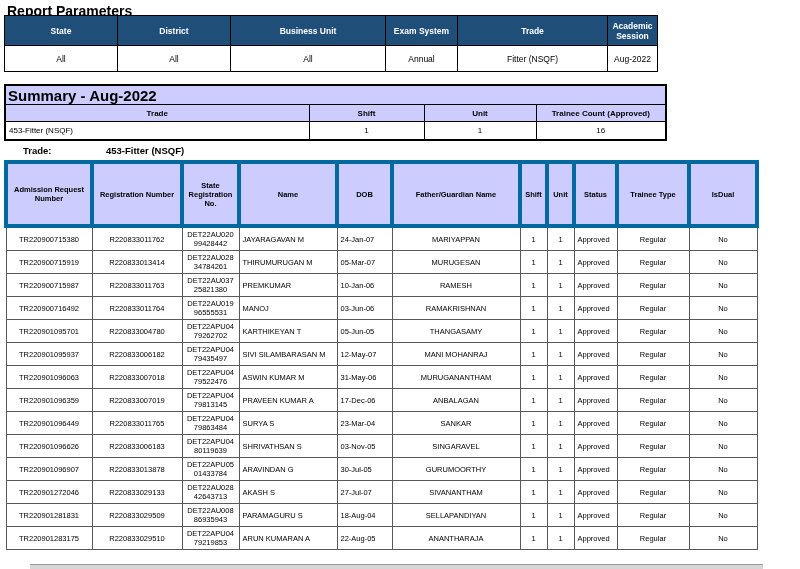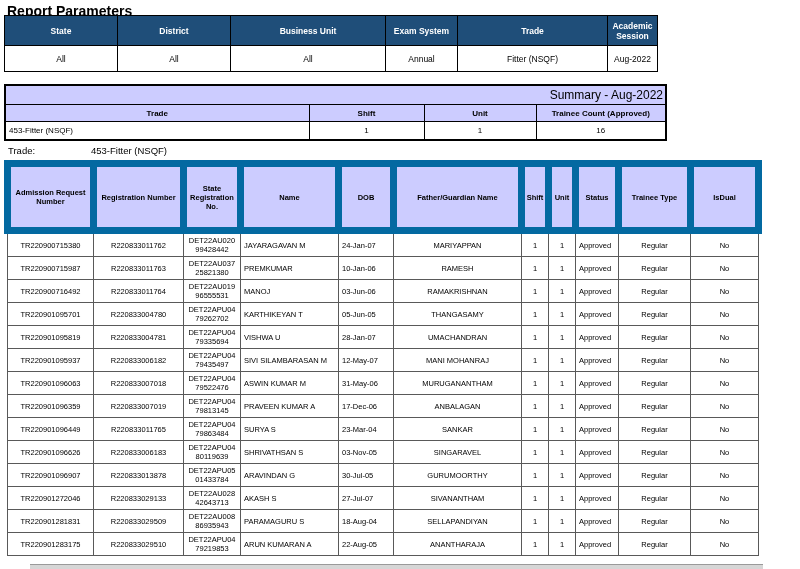--- a/index.html
+++ b/index.html
@@ -20,41 +20,41 @@
     line-height:10px;
   }
   #params-table td {
     font-size:8.5px; height:25px; border:1px solid #000;
     text-align:center; vertical-align:middle; padding:0 2px;
   }
 
   
   #summary-table { position:absolute; left:4px; top:84px; width:661px; border:2px solid #000; }
   #summary-table .title-cell {
-    background:var(--lav); font-size:12px; font-weight:normal; text-align:right;
+    background:var(--lav); font-size:15px; font-weight:bold; text-align:left;
     height:18px; border:1px solid #000; vertical-align:middle;
   }
   #summary-table th {
     background:var(--lav); font-size:8px; font-weight:bold; height:16px;
     border:1px solid #000; text-align:center; vertical-align:middle; padding:0 2px;
   }
   #summary-table td {
     font-size:8px; height:17px; border:1px solid #000;
     text-align:center; vertical-align:middle; padding:0 2px;
   }
 
   
-  .trade-line { position:absolute; left:8px; top:145px; font-size:9.5px; font-weight:normal; }
+  .trade-line { position:absolute; left:23px; top:145px; font-size:9.5px; font-weight:bold; }
   .trade-line .trade-value { position:absolute; left:83px; top:0; white-space:nowrap; }
 
   
   #main-table { position:absolute; left:4px; top:160px; width:751px; border:1px solid #333; }
   #main-table th {
     background:var(--lav); font-size:7.5px; font-weight:bold; height:44px;
-    border:7px solid #0369a1; text-align:center; vertical-align:middle;
+    border:4px solid #0369a1; text-align:center; vertical-align:middle;
     padding:8px 1px; line-height:9px; overflow:hidden;
   }
   #main-table td {
     font-size:7.5px; height:22px; border:1px solid #595959;
     text-align:center; vertical-align:middle; padding:0 1px;
     line-height:9px; overflow:hidden; word-wrap:break-word;
   }
   #main-table td.left, #summary-table td.left { text-align:left; padding-left:3px; }
 
   
@@ -166,20 +166,33 @@
         <td class="left">JAYARAGAVAN M</td>
         <td class="left">24-Jan-07</td>
         <td>MARIYAPPAN</td>
         <td>1</td>
         <td>1</td>
         <td class="left">Approved</td>
         <td>Regular</td>
         <td>No</td>
       </tr>
       <tr>
+        <td>TR220900715919</td>
+        <td>R220833013414</td>
+        <td>DET22AU028 34784261</td>
+        <td class="left">THIRUMURUGAN M</td>
+        <td class="left">05-Mar-07</td>
+        <td>MURUGESAN</td>
+        <td>1</td>
+        <td>1</td>
+        <td class="left">Approved</td>
+        <td>Regular</td>
+        <td>No</td>
+      </tr>
+      <tr>
         <td>TR220900715987</td>
         <td>R220833011763</td>
         <td>DET22AU037 25821380</td>
         <td class="left">PREMKUMAR</td>
         <td class="left">10-Jan-06</td>
         <td>RAMESH</td>
         <td>1</td>
         <td>1</td>
         <td class="left">Approved</td>
         <td>Regular</td>
@@ -205,33 +218,20 @@
         <td class="left">KARTHIKEYAN T</td>
         <td class="left">05-Jun-05</td>
         <td>THANGASAMY</td>
         <td>1</td>
         <td>1</td>
         <td class="left">Approved</td>
         <td>Regular</td>
         <td>No</td>
       </tr>
       <tr>
-        <td>TR220901095819</td>
-        <td>R220833004781</td>
-        <td>DET22APU04 79335694</td>
-        <td class="left">VISHWA U</td>
-        <td class="left">28-Jan-07</td>
-        <td>UMACHANDRAN</td>
-        <td>1</td>
-        <td>1</td>
-        <td class="left">Approved</td>
-        <td>Regular</td>
-        <td>No</td>
-      </tr>
-      <tr>
         <td>TR220901095937</td>
         <td>R220833006182</td>
         <td>DET22APU04 79435497</td>
         <td class="left">SIVI SILAMBARASAN M</td>
         <td class="left">12-May-07</td>
         <td>MANI MOHANRAJ</td>
         <td>1</td>
         <td>1</td>
         <td class="left">Approved</td>
         <td>Regular</td>

